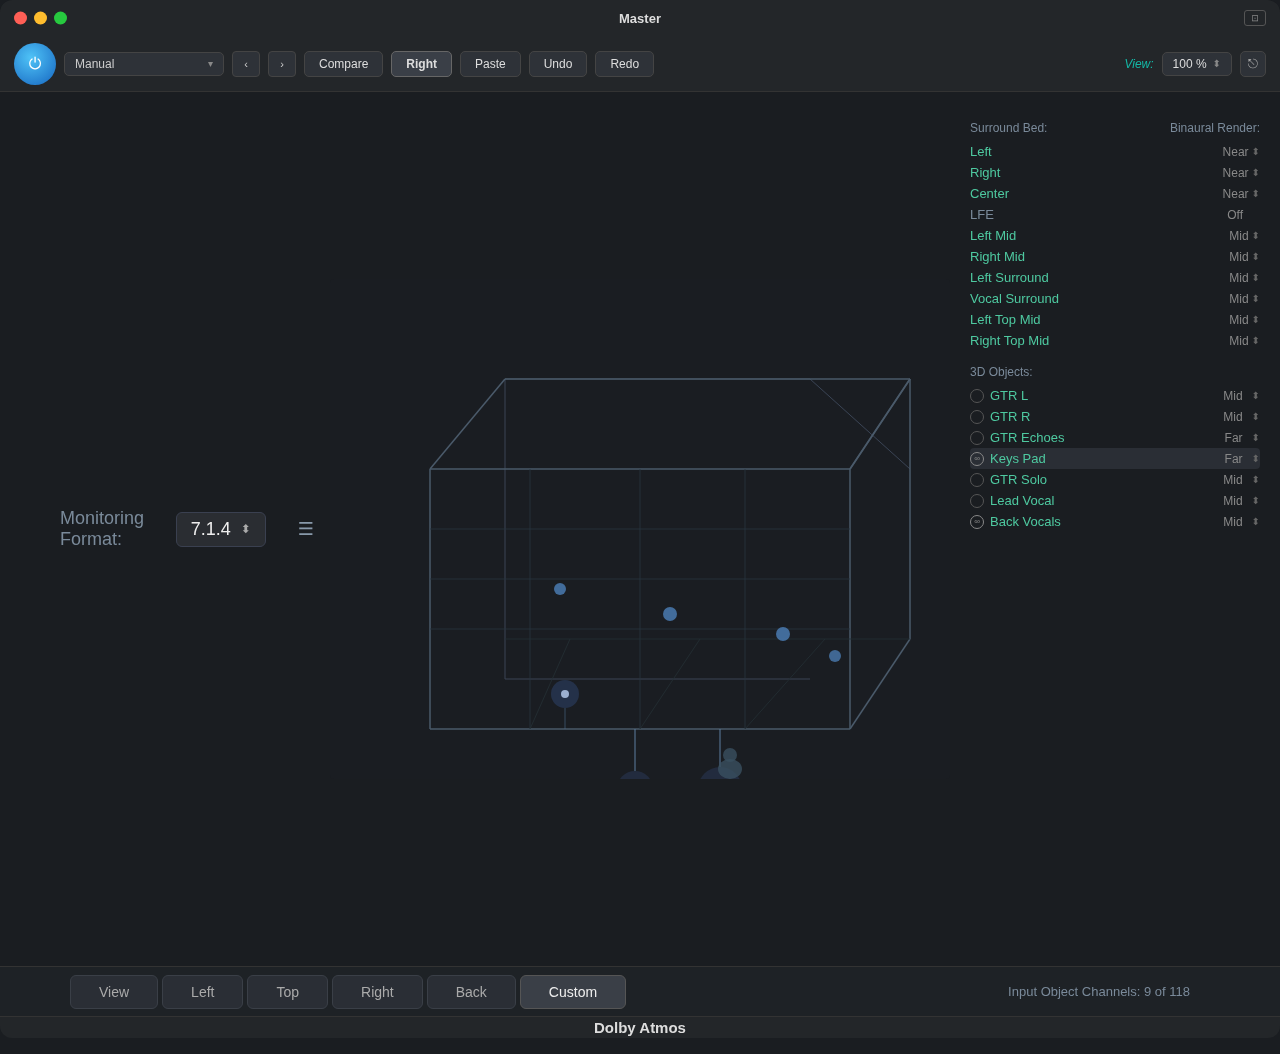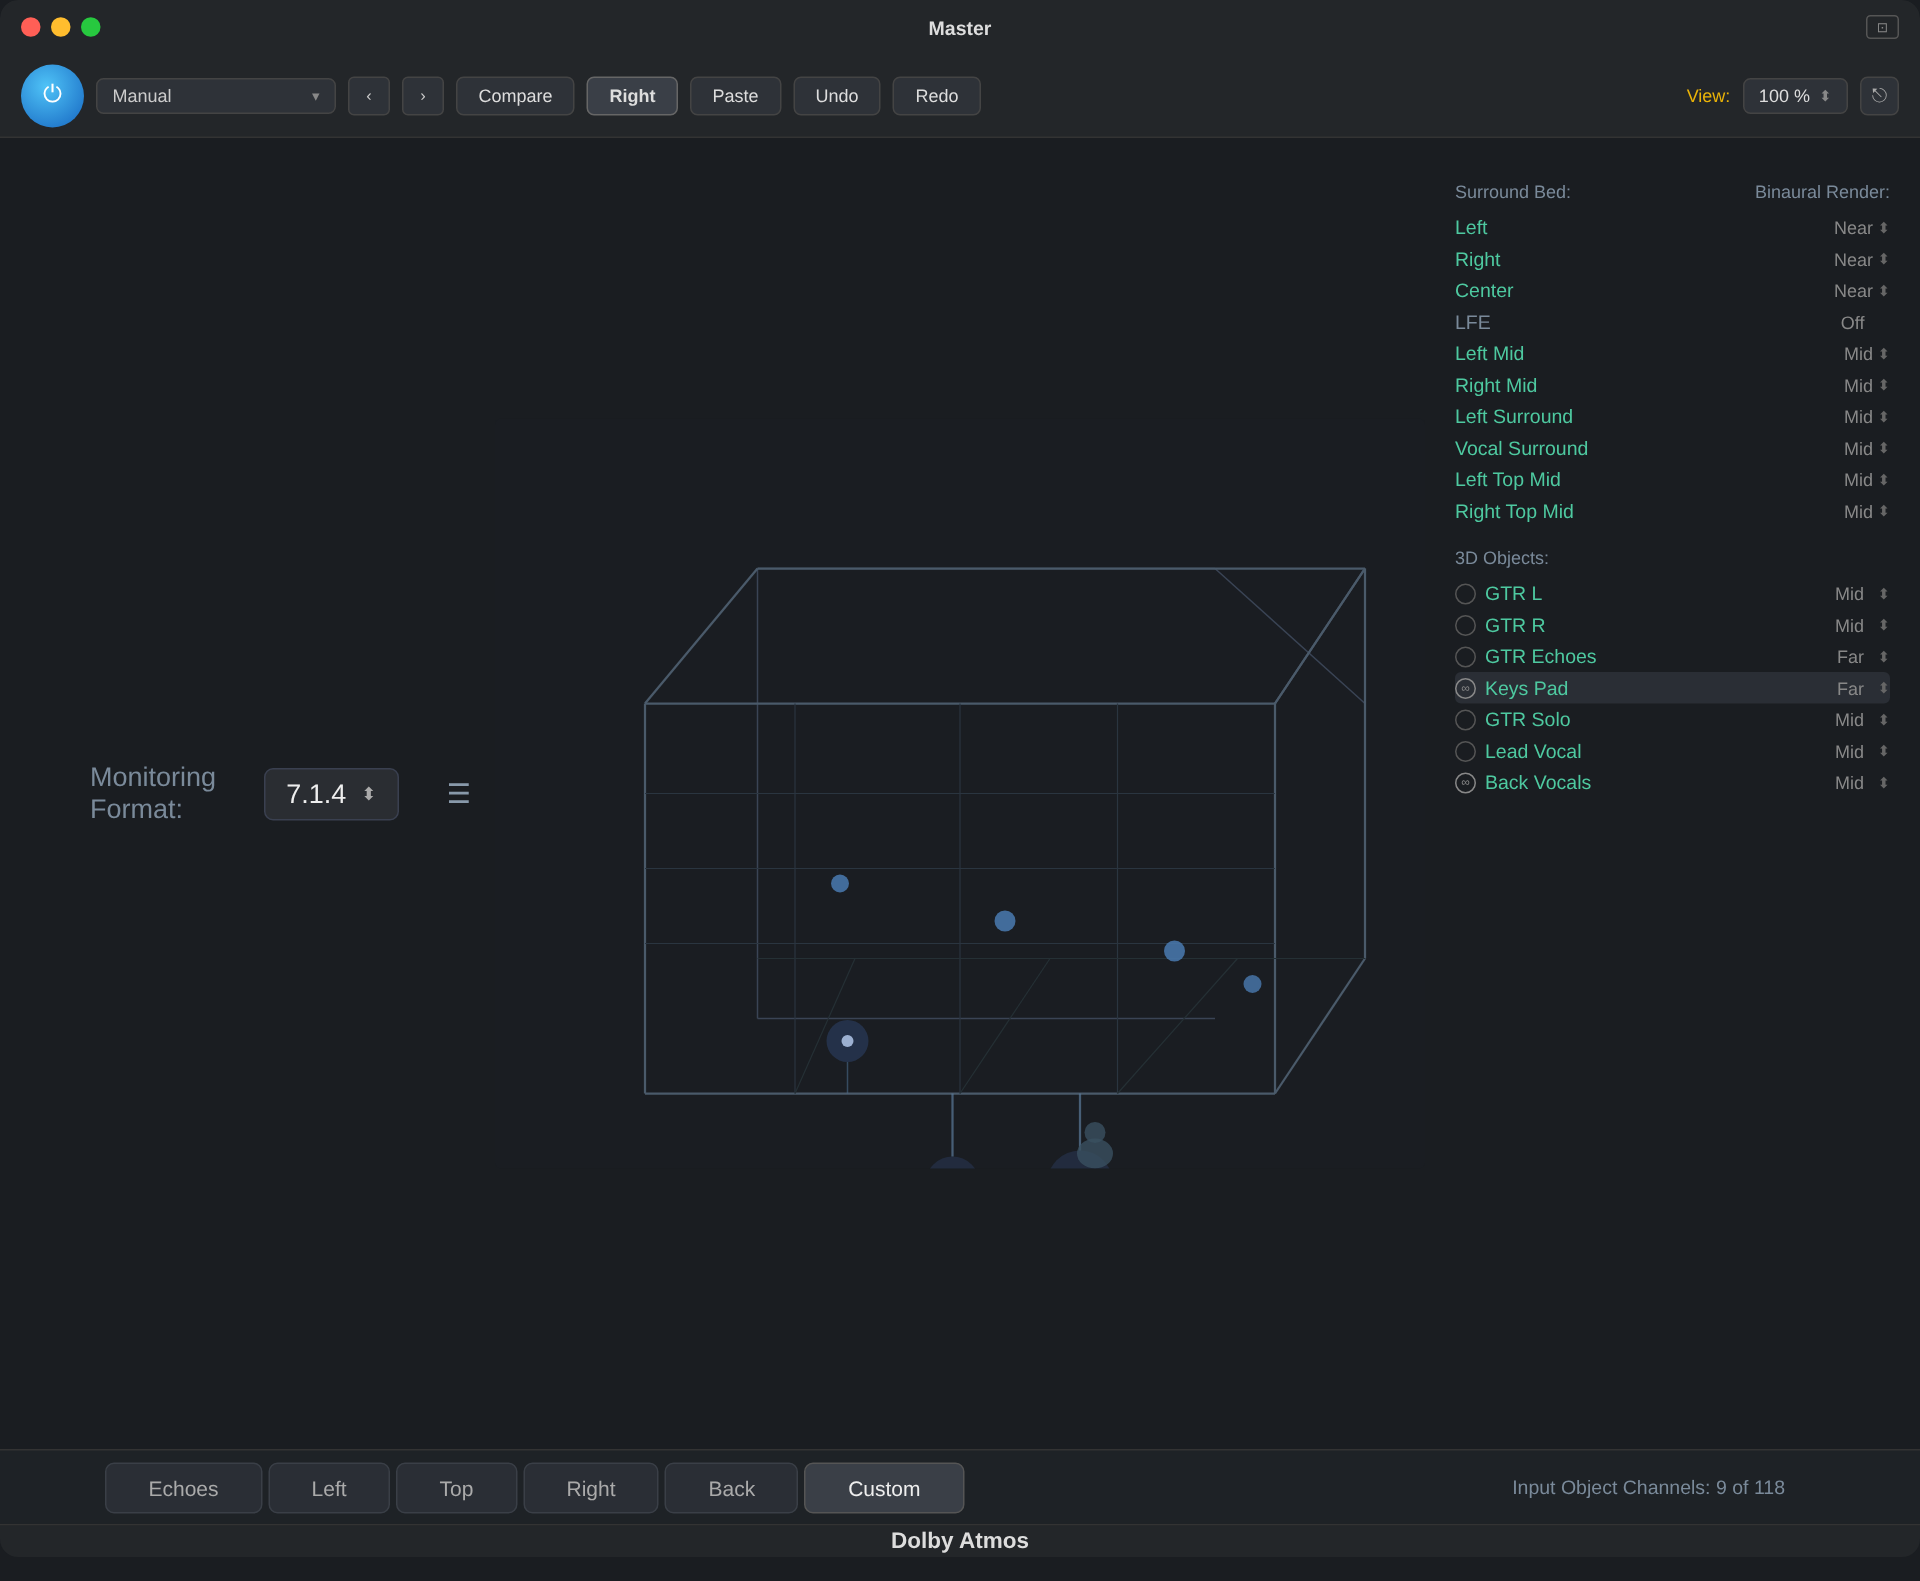--- a/index.html
+++ b/index.html
@@ -117,21 +117,21 @@
       height: 26px;
       display: flex;
       align-items: center;
     }
     .toolbar-btn.active {
       background: #3a3f47;
       border-color: #666;
       font-weight: 600;
     }
     .toolbar-spacer { flex: 1; }
-    .view-label { font-size: 12px; color: #eab308; }
+    .view-label { font-size: 12px; color: #14b8a6; font-style: italic; }
     .view-control {
       background: #2e3238;
       border: 1px solid #444;
       border-radius: 5px;
       padding: 4px 10px;
       color: #ddd;
       font-size: 12px;
       display: flex;
       align-items: center;
       gap: 6px;
@@ -561,21 +561,21 @@
     <span class="object-name">Back Vocals</span>
     <span class="object-value">Mid</span>
     <span class="spinner">⬍</span>
   </div>
       </div>
   </div>
 </div>
 
 <div class="view-tabs">
   <div id="view-tab-list" style="display:flex; gap:4px;">
-      <button class="view-tab">Echoes</button>
+      <button class="view-tab">View</button>
       <button class="view-tab">Left</button>
       <button class="view-tab">Top</button>
       <button class="view-tab">Right</button>
       <button class="view-tab">Back</button>
       <button class="view-tab active">Custom</button>
     </div>
   <span class="input-channels-info">Input Object Channels: 9 of 118</span>
 </div>
 
 <div class="bottom-bar">

